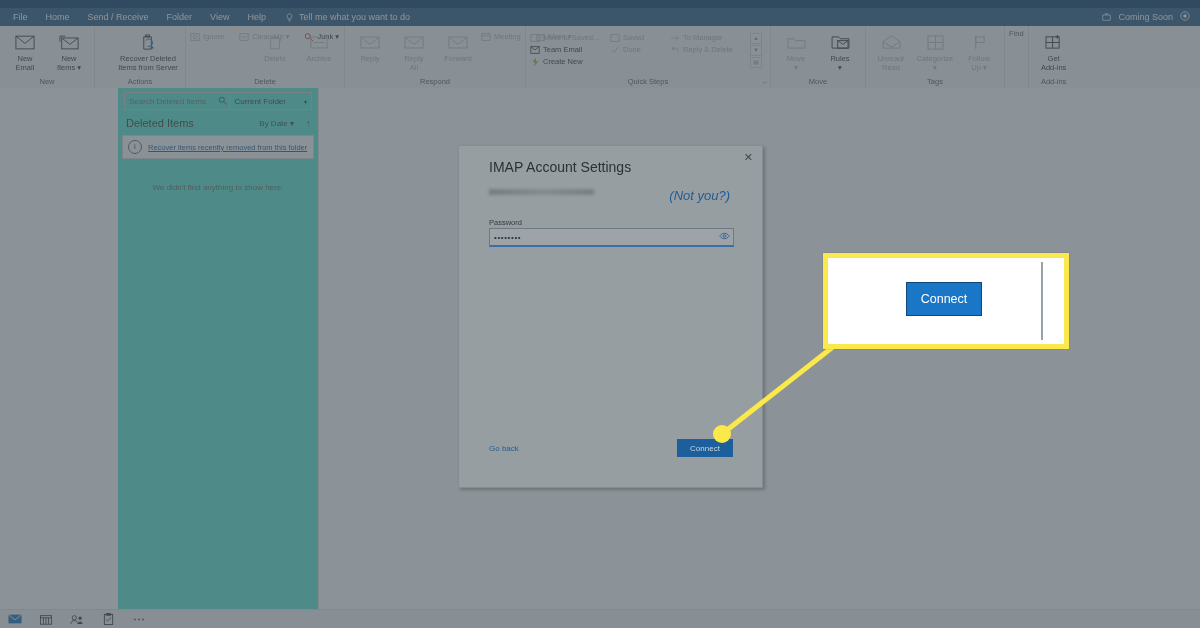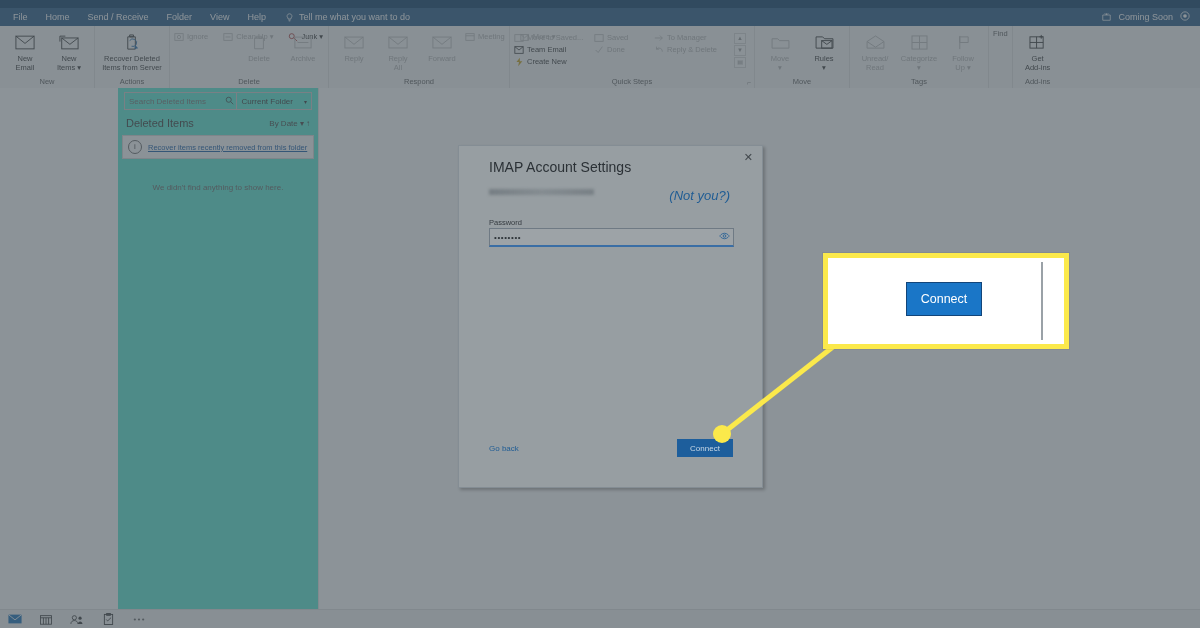--- a/index.html
+++ b/index.html
@@ -28,21 +28,21 @@
 
   
   .ribbon{height:62px;background:#f6f6f6;display:flex;border-bottom:1px solid #dcdcdc;
           font-size:8px;color:#3b3b3b;position:relative;}
   .rgroup{display:flex;flex-direction:column;justify-content:space-between;
           border-right:1px solid #e2e2e2;padding:3px 4px 0 4px;position:relative;}
   .rgroup .gitems{display:flex;align-items:flex-start;gap:2px;height:46px;}
   .rgroup .glabel{text-align:center;font-size:7.5px;color:#5f5f5f;padding-bottom:2px;}
   .bigbtn{width:42px;display:flex;flex-direction:column;align-items:center;gap:2px;
           padding-top:3px;text-align:center;line-height:9px;font-size:7.5px;}
-  .bigbtn.wide{width:66px;}
+  .bigbtn.wide{width:66px;margin-left:16px;}
   .bigbtn .ico{height:20px;display:flex;align-items:center;justify-content:center;}
   .smallcol{display:flex;flex-direction:row;gap:15px;padding-top:3px;}
   .smallbtn{display:flex;align-items:center;gap:3px;font-size:7.5px;line-height:10px;white-space:nowrap;}
   .dim{color:#b4b4b4;}
   .dim svg *{stroke:#bdbdbd !important;}
   .qsbox{display:flex;flex-direction:column;gap:2px;padding-top:4px;}
   .spin{width:10px;display:flex;flex-direction:column;gap:1px;margin-left:4px;padding-top:4px;}
   .spin div{width:10px;height:9px;border:1px solid #d7d7d7;background:#fafafa;
             font-size:6px;line-height:8px;text-align:center;color:#9a9a9a;}
   .srchppl{border:1px solid #cfcfcf;background:#fff;width:58px;height:11px;
@@ -54,26 +54,26 @@
   .navpane{width:117px;background:#ffffff;border-right:1px solid #e6e6e6;position:relative;}
   .navscroll{position:absolute;right:-14px;top:78px;width:13px;height:22px;background:#d6d6d6;}
   .navrail{position:absolute;left:117px;top:0;bottom:0;width:28px;background:#fff;
            border-right:1px solid #e0e0e0;}
   .collapse{position:absolute;left:131px;top:4px;font-size:9px;color:#4a4a4a;}
   .listpane{width:200px;border-right:1px solid #e6e6e6;background:#5eead4;position:relative;}
   .searchrow{display:flex;align-items:center;height:16px;margin:4px 6px 0 6px;
              border:1px solid #cccccc;font-size:8px;color:#767676;}
   .searchrow .si{flex:1;padding-left:4px;}
   .searchrow .mag{width:14px;text-align:center;color:#3b3b3b;}
-  .scope{border-left:1px solid #cccccc;padding:0 4px;display:flex;align-items:center;gap:11px;
+  .scope{border-left:1px solid #cccccc;padding:0 4px;display:flex;align-items:center;gap:18px;
          color:#3b3b3b;height:100%;}
   .hdrrow{display:flex;align-items:center;justify-content:space-between;
           margin:7px 8px 0 8px;font-size:10px;color:#555;}
   .hdrrow .ttl{font-size:11px;color:#3f3f3f;}
-  .hdrrow .rt{display:flex;align-items:center;gap:2px;font-size:8px;color:#4a4a4a;}
+  .hdrrow .rt{display:flex;align-items:center;gap:12px;font-size:8px;color:#4a4a4a;}
   .recoverbar{margin:6px 4px 0 4px;border:1px solid #d9d9d9;background:#fbfbfb;
               display:flex;align-items:center;gap:6px;padding:4px 5px;}
   .recoverbar .lnk{font-size:7.5px;color:#1a5fa8;text-decoration:underline;}
   .infoico{width:12px;height:12px;border:1px solid #6d6d6d;border-radius:50%;
            font-size:8px;line-height:11px;text-align:center;color:#4a4a4a;flex:none;}
   .emptytext{margin-top:24px;text-align:center;font-size:8px;color:#6a6a6a;}
   .readpane{flex:1;background:#ffffff;}
 
   
   .bottombar{position:absolute;left:0;right:0;bottom:0;height:18px;background:#f3f3f3;

